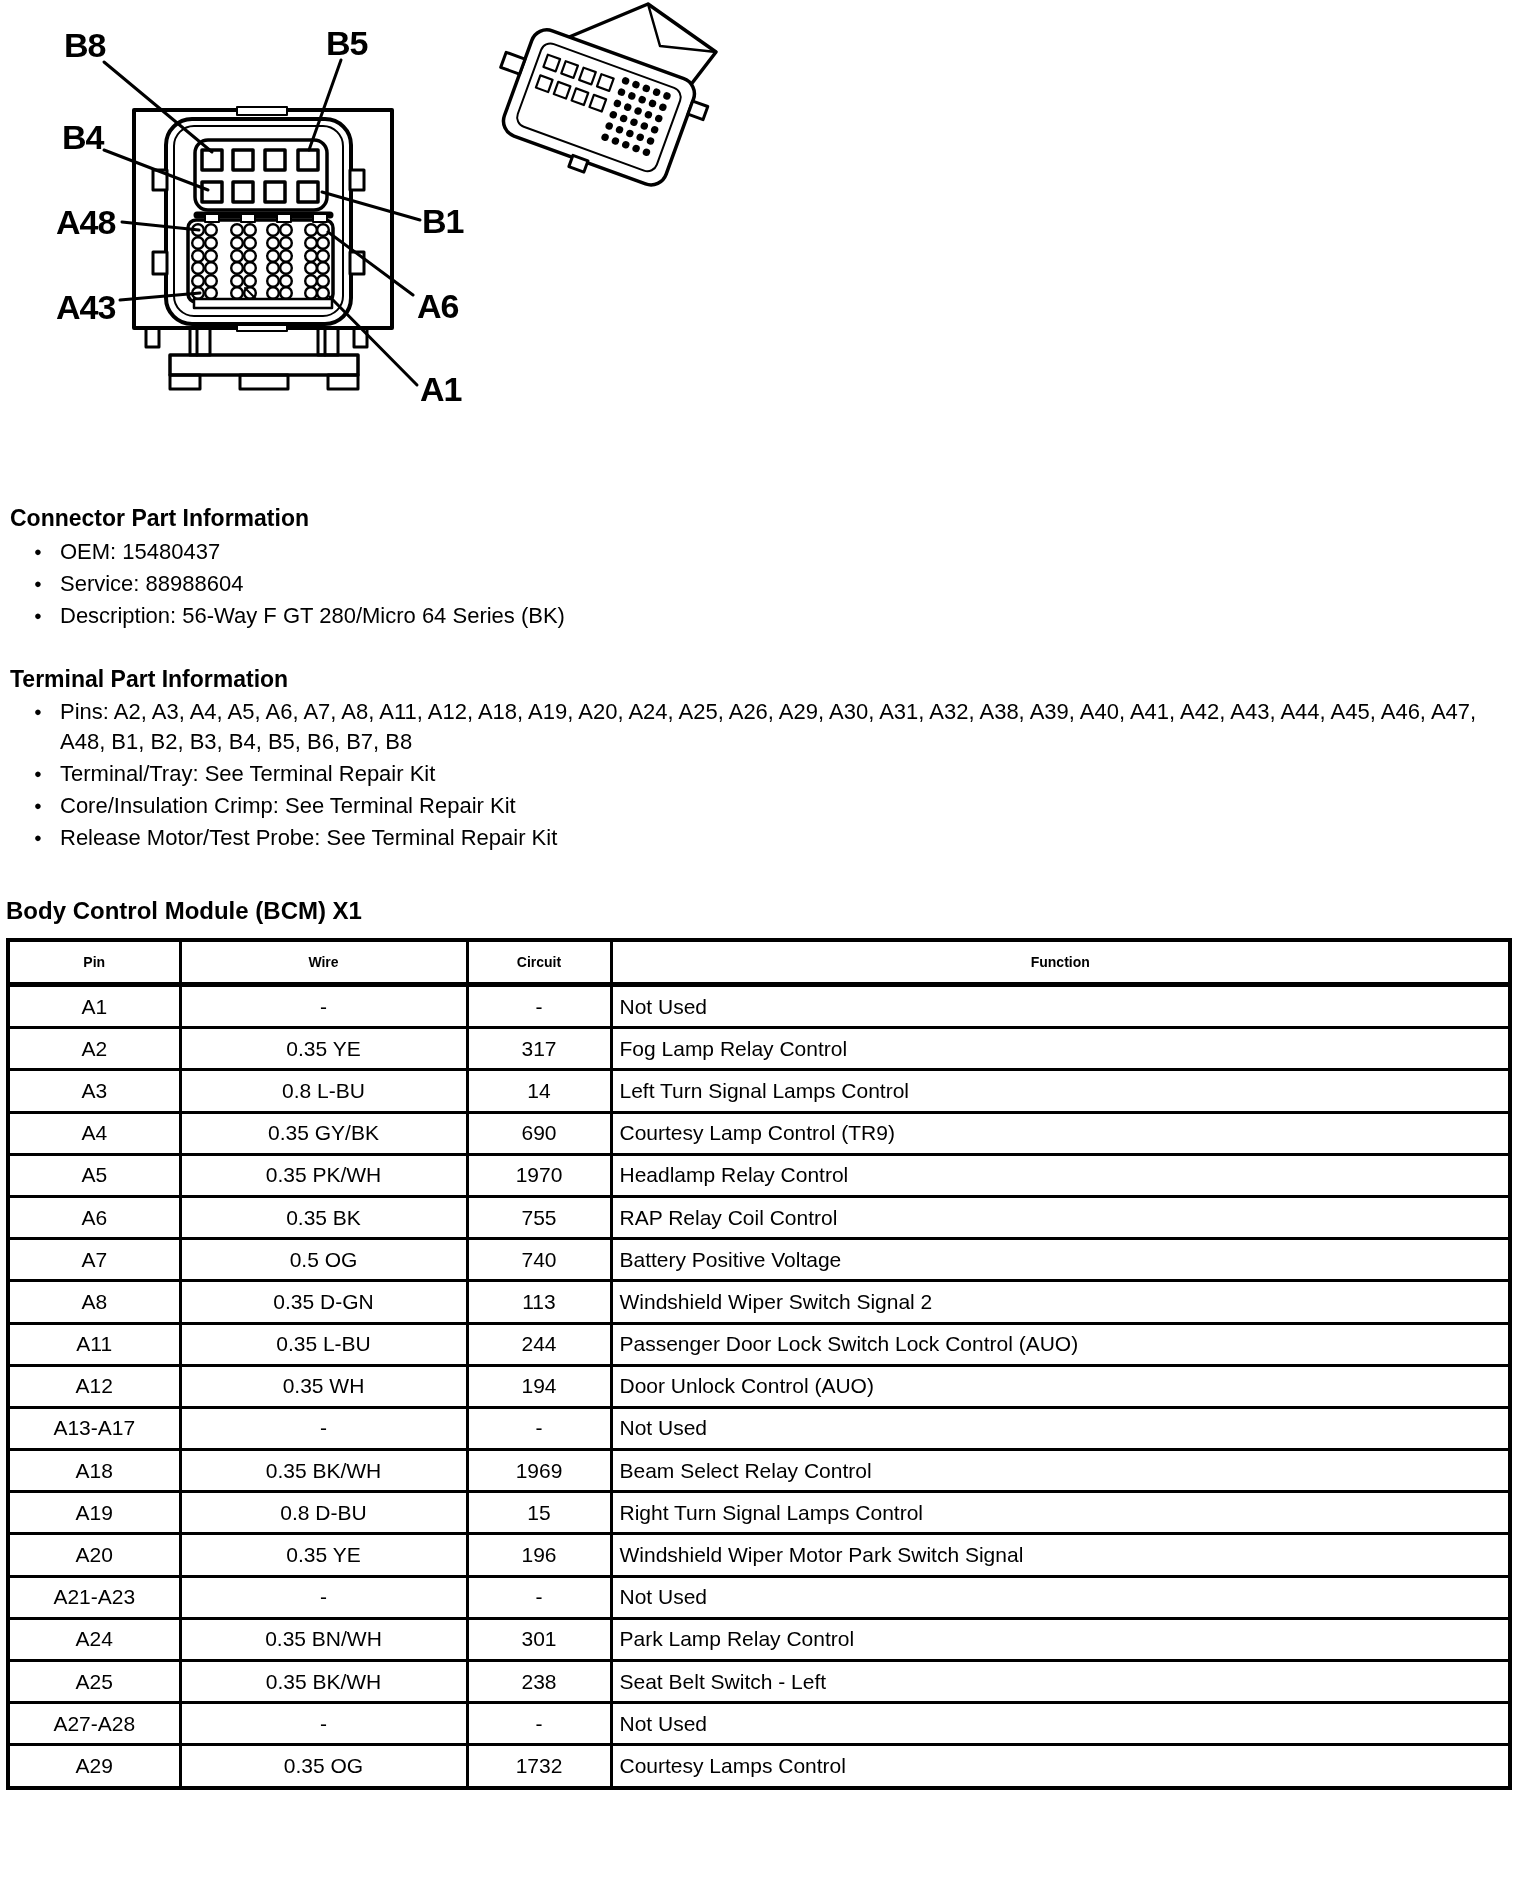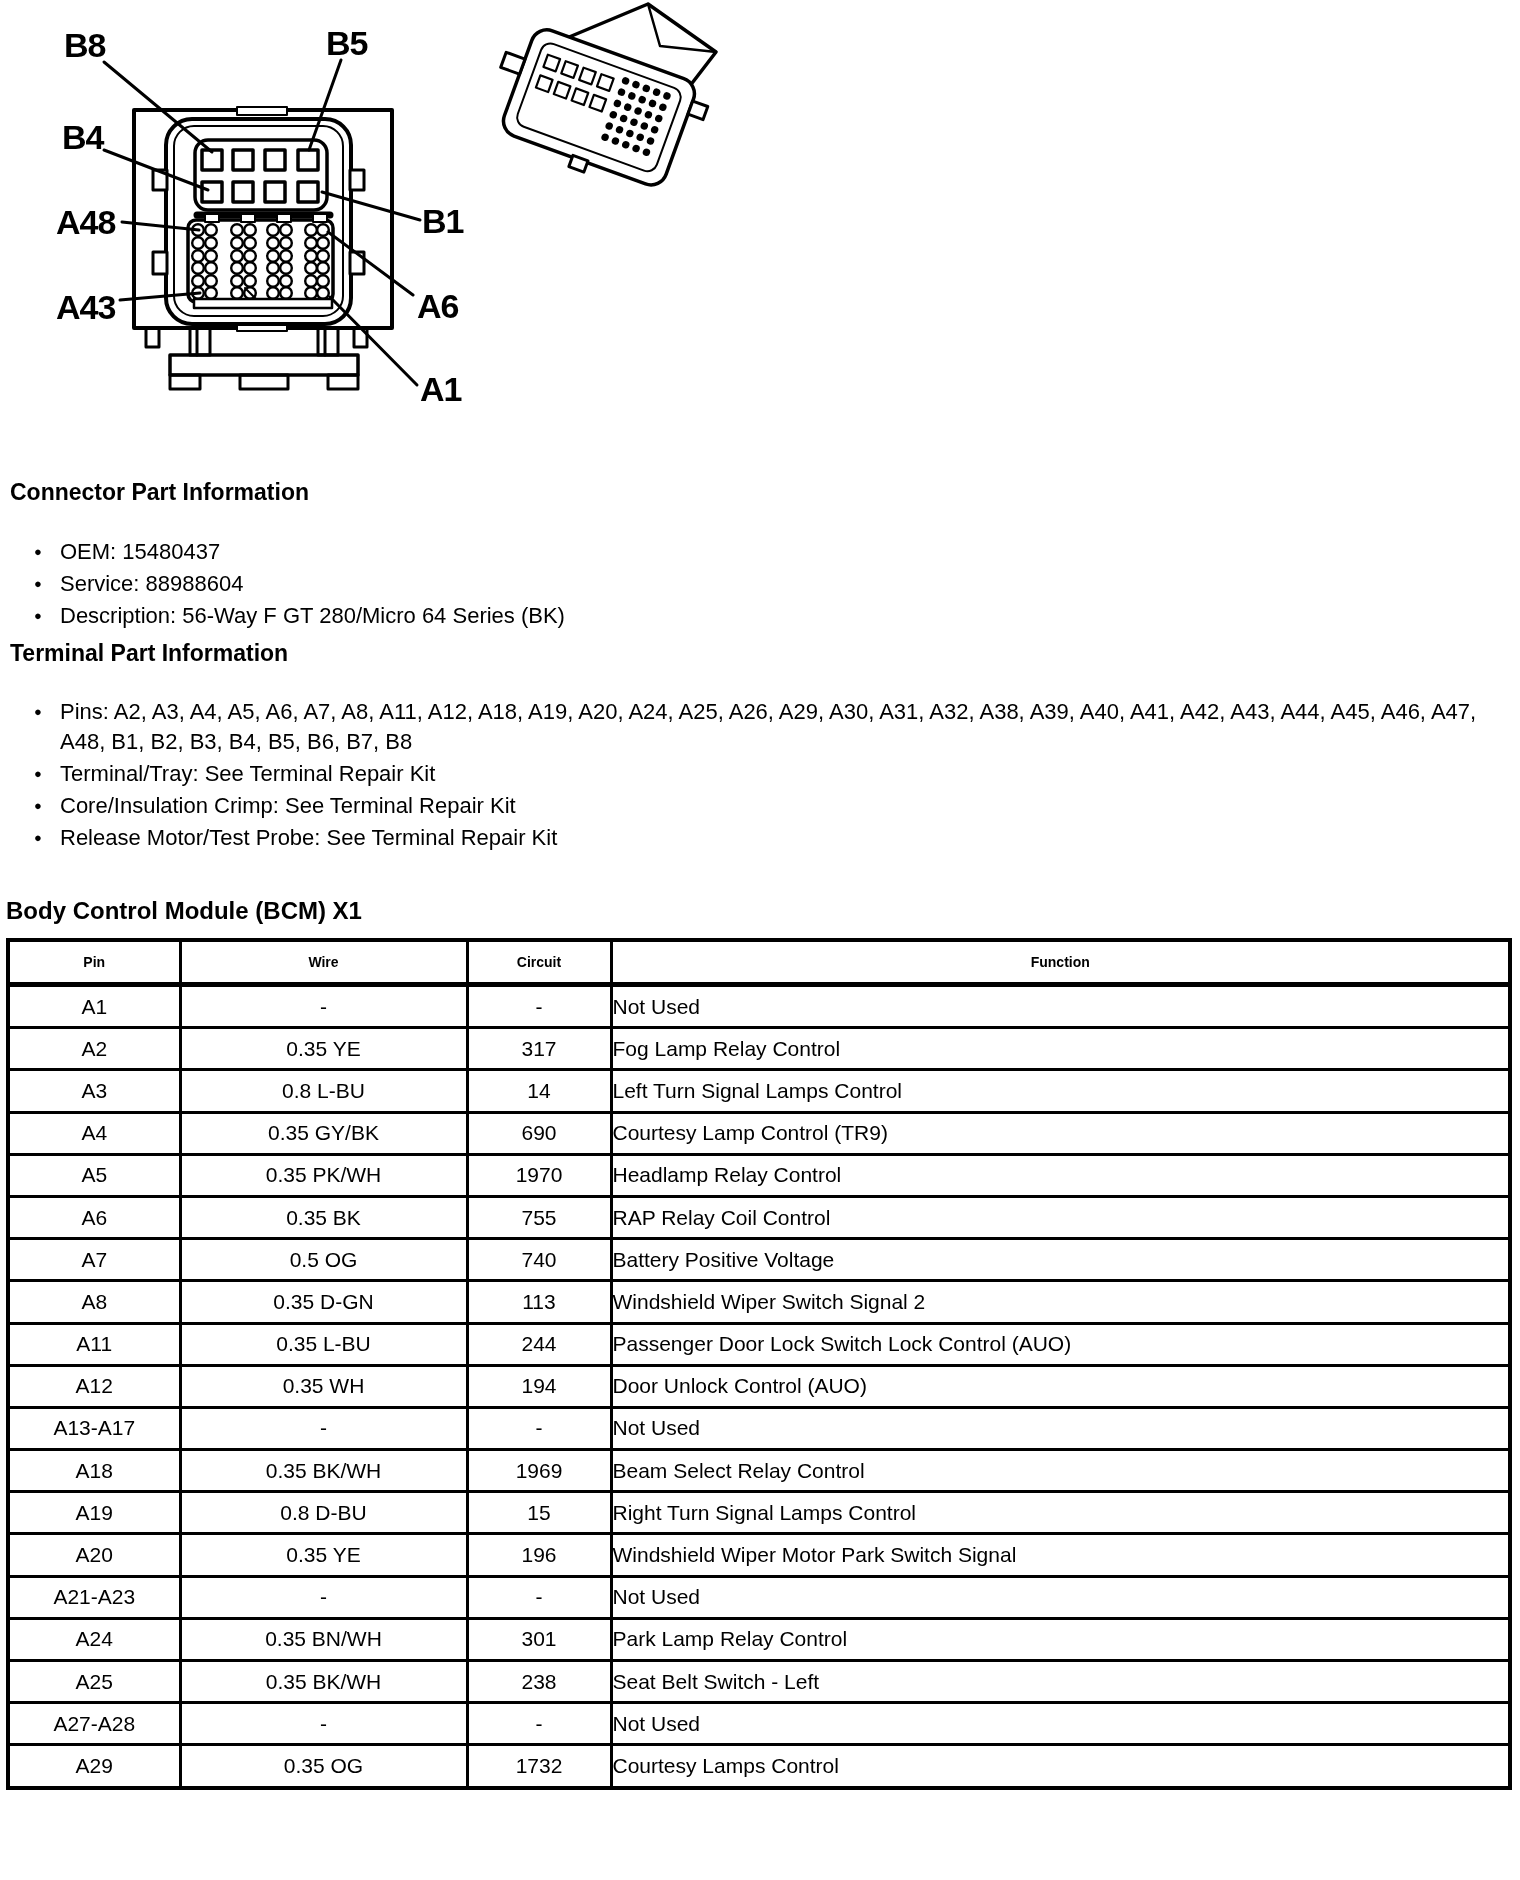--- a/index.html
+++ b/index.html
@@ -11,21 +11,21 @@
   }
   
   .diagram { position:absolute; left:0; top:0; width:1428px; height:470px; }
   .diagram svg { position:absolute; left:0; top:0; }
   .pin-label {
     position:absolute; font-weight:bold; font-size:34px; line-height:1;
     letter-spacing:-1px; color:#000;
   }
   
   .sec-heading {
-    position:absolute; left:10px; font-weight:bold; font-size:23px; line-height:1.1;
+    position:absolute; left:10px; font-weight:bold; font-size:23px; line-height:1.1;margin-top:26px;
   }
   .bullet-list { position:absolute; left:33px; width:1455px; }
   .bullet-item {
     position:relative; padding-left:27px; font-size:22px; line-height:30px;
     margin-bottom:2px;
   }
   .bullet-item .dot {
     position:absolute; left:1px; top:0; font-size:13px; line-height:30px;
   }
   
@@ -39,21 +39,21 @@
     border:4px solid #000;
   }
   table.bcm th {
     border:3px solid #000; border-bottom:5px solid #000;
     font-size:14px; font-weight:bold; height:40px; text-align:center; padding:0;
   }
   table.bcm td {
     border:3px solid #000; height:39.2px; font-size:21px; text-align:center;
     padding:0; white-space:nowrap; overflow:hidden;
   }
-  table.bcm td.col-function { text-align:left; }
+  table.bcm td.col-function { text-align:left; padding-left:7px; }
 </style>
 </head>
 <body>
 
 <div class="diagram">
   <svg width="1520" height="470" viewBox="0 0 1520 470">
     <g fill="none" stroke="#000" stroke-linecap="round" stroke-linejoin="round">
 
       <g>
 

